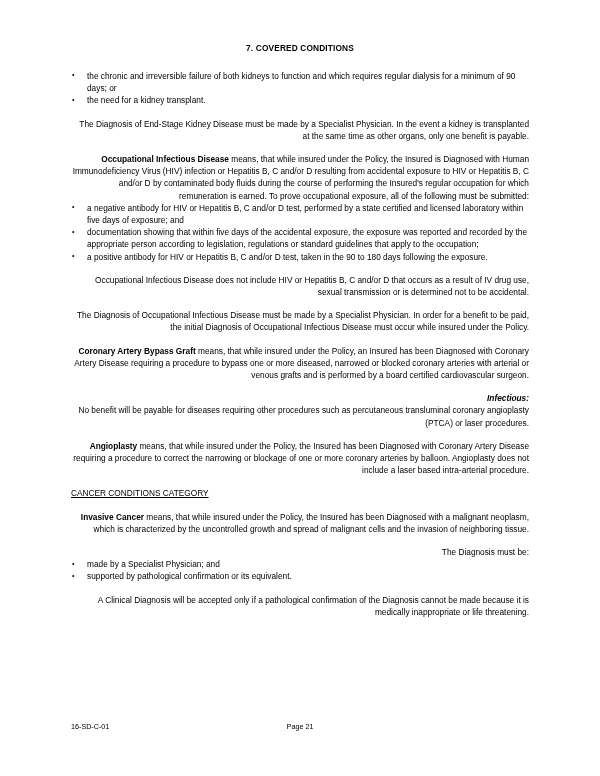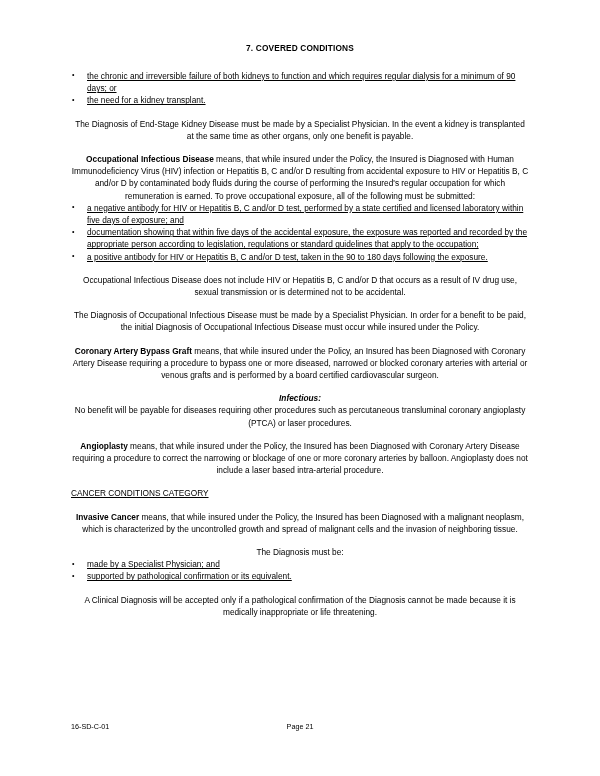--- a/index.html
+++ b/index.html
@@ -34,37 +34,36 @@
     font-weight: bold;
     text-align: center;
     letter-spacing: 0.15px;
     margin: 0 0 16px 0;
     line-height: 1.2;
   }
   p.para {
     font-size: 8.3px;
     line-height: 12.2px;
     margin: 0 0 11px 0;
-    text-align: center;
+    text-align: right;
   }
   p.para.tight {
     margin-bottom: 0;
   }
   .bullets {
     list-style: none;
     margin: 0 0 11px 0;
     padding: 0;
   }
   .bullets li {
     position: relative;
     padding-left: 16px;
     font-size: 8.3px;
     line-height: 12.2px;
     margin: 0;
-    text-decoration: underline;
   }
   .bullets li::before {
     content: "\2022";
     position: absolute;
     left: 1px;
     top: -0.5px;
     font-size: 7px;
     line-height: 12.2px;
   }
   .b { font-weight: bold; margin-top: 8px; }

